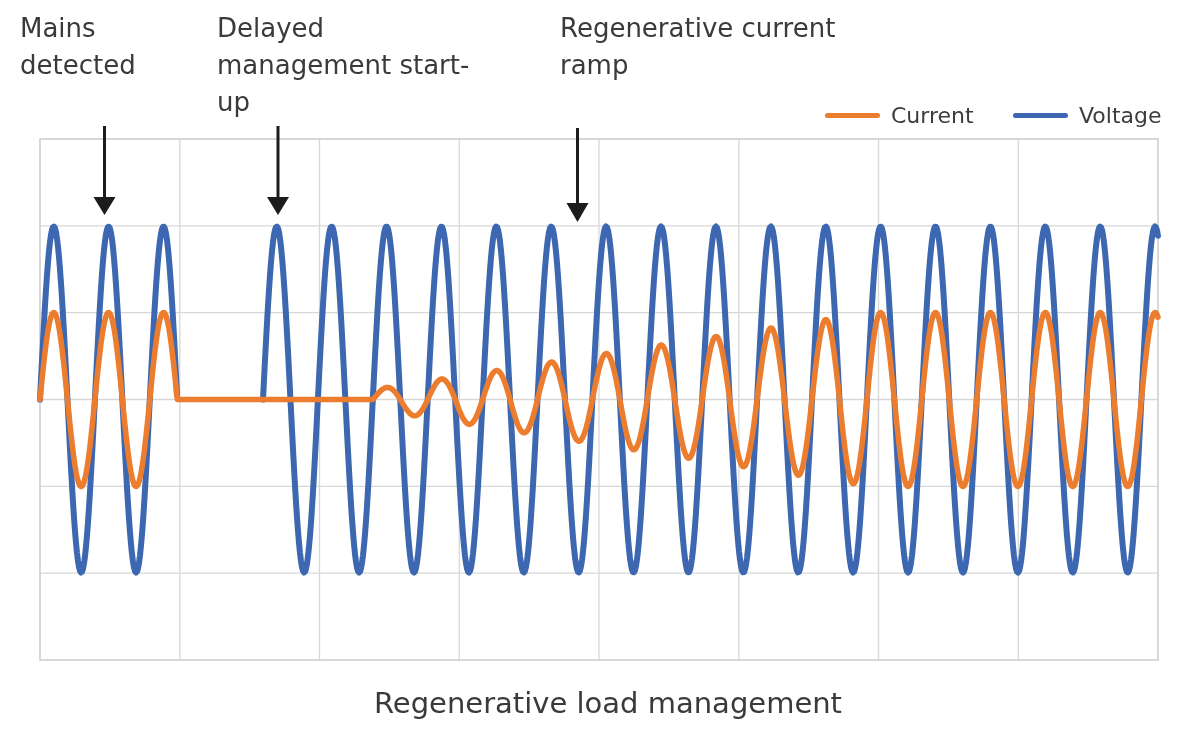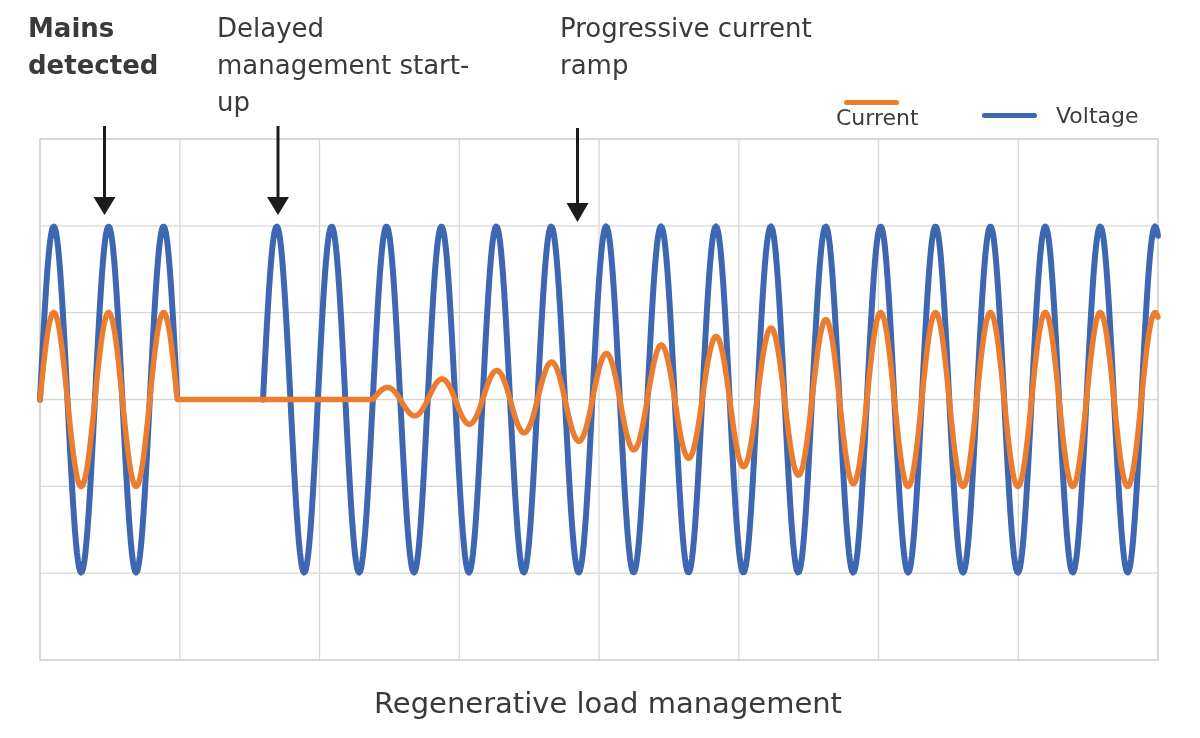--- a/index.html
+++ b/index.html
@@ -6,27 +6,27 @@
   body{
     width:1200px;height:738px;position:relative;overflow:hidden;
     background:#ffffff;
     font-family:"DejaVu Sans","Liberation Sans",sans-serif;
   }
   .annotation-label{
     position:absolute;
     font-size:26px;line-height:1.42;font-weight:500;
     color:#3a3a3a;letter-spacing:0px;
   }
-  .ann-1{left:28px;top:10px;width:170px;font-weight:bold;}
+  .ann-1{left:20px;top:10px;width:170px;}
   .ann-2{left:217px;top:10px;width:270px;}
   .ann-3{left:560px;top:10px;width:320px;}
   .legend{position:absolute;top:100px;left:0;width:1200px;height:30px;pointer-events:none;}
   .legend-item{position:absolute;display:flex;align-items:center;height:30px;}
-  .legend-item-current{left:825px;flex-direction:column;}
-  .legend-item-voltage{left:982px;gap:8px;}
+  .legend-item-current{left:825px;}
+  .legend-item-voltage{left:1013px;}
   .legend-dash{width:55px;height:5px;border-radius:3px;display:inline-block;}
   .legend-text{font-size:22px;color:#3d3d3d;margin-left:11px;font-weight:500;}
   .chart-title{
     position:absolute;left:0;top:686px;width:1216px;
     text-align:center;font-size:29px;color:#3a3a3a;font-weight:500;
   }
   svg{position:absolute;left:0;top:0;}
 </style>
 </head>
 <body>
@@ -57,21 +57,21 @@
       <polygon points="93.5,197 115.5,197 104.5,215" fill="#1c1c1c"></polygon>
       <line x1="278" y1="126" x2="278" y2="199" stroke="#1c1c1c" stroke-width="3"></line>
       <polygon points="267,197 289,197 278,215" fill="#1c1c1c"></polygon>
       <line x1="577.5" y1="128" x2="577.5" y2="205" stroke="#1c1c1c" stroke-width="3"></line>
       <polygon points="566.5,203 588.5,203 577.5,222" fill="#1c1c1c"></polygon>
     </g>
 </svg>
 
 <div class="annotation-label ann-1">Mains detected</div>
 <div class="annotation-label ann-2">Delayed management start-up</div>
-<div class="annotation-label ann-3">Progressive current ramp</div>
+<div class="annotation-label ann-3">Regenerative current ramp</div>
 
 <div class="legend">
   <div class="legend-item legend-item-current">
     <span class="legend-dash" id="dash-current" style="background: rgb(236, 125, 47);"></span>
     <span class="legend-text">Current</span>
   </div>
   <div class="legend-item legend-item-voltage">
     <span class="legend-dash" id="dash-voltage" style="background: rgb(61, 104, 177);"></span>
     <span class="legend-text">Voltage</span>
   </div>

